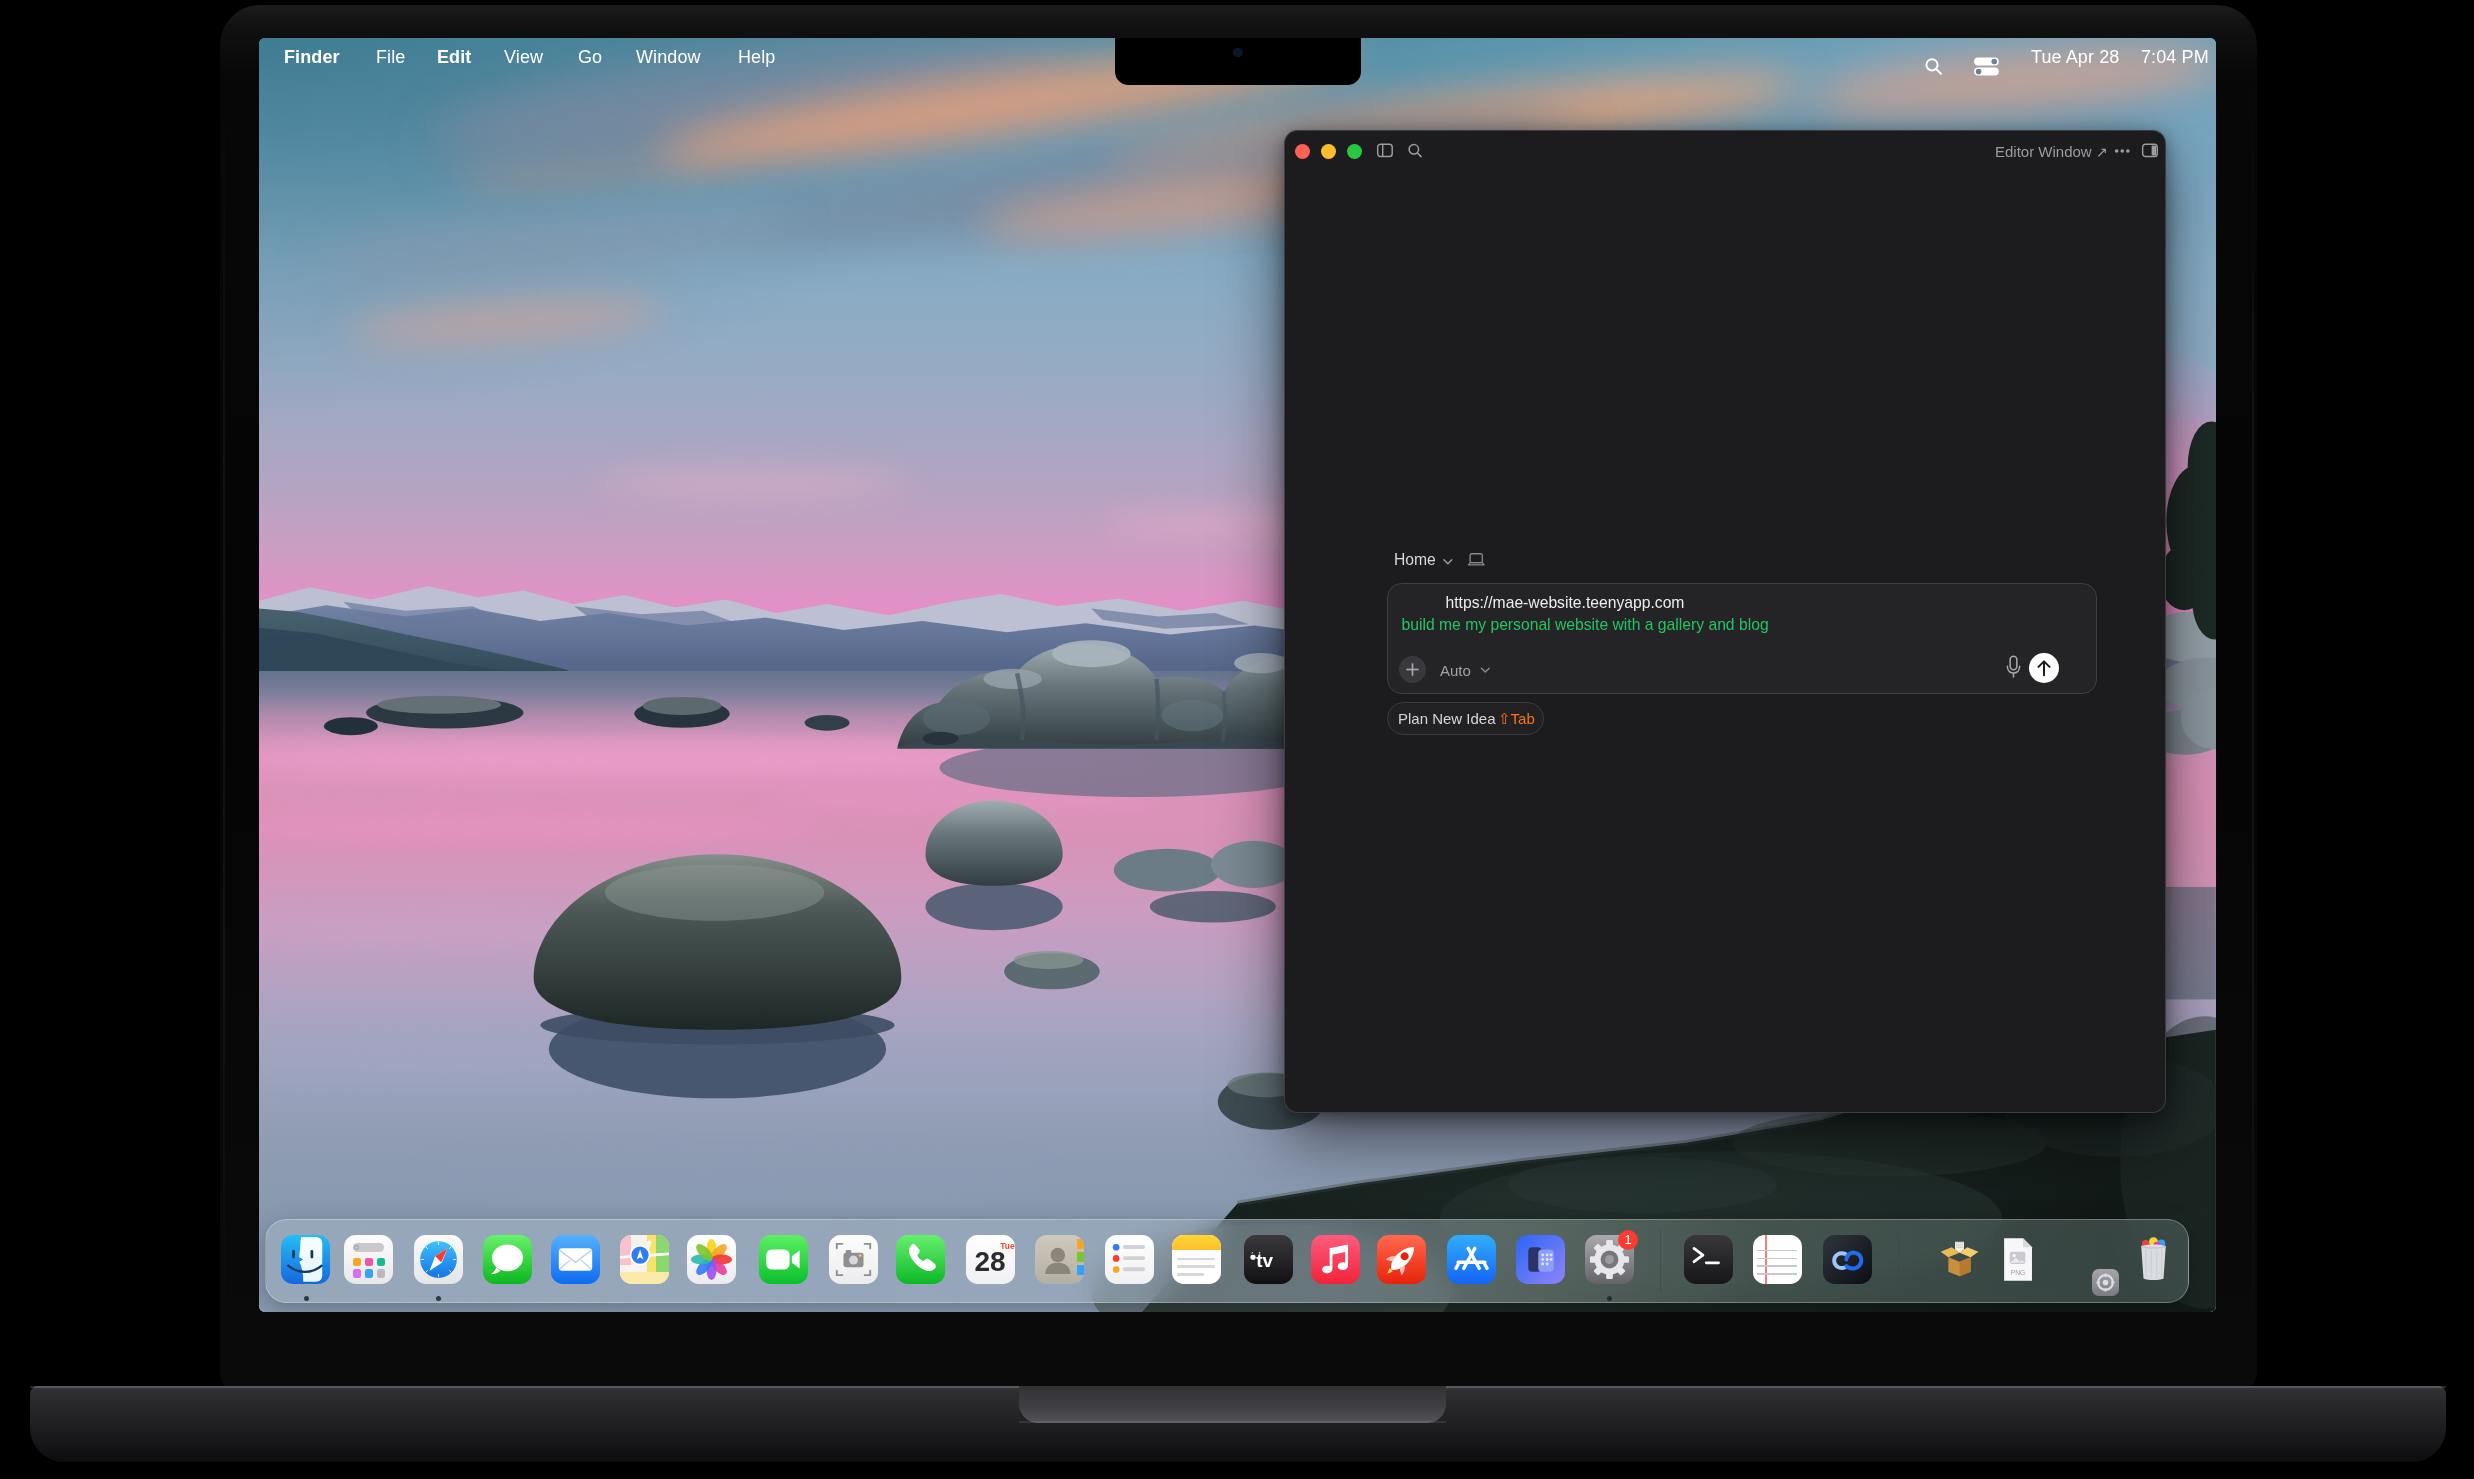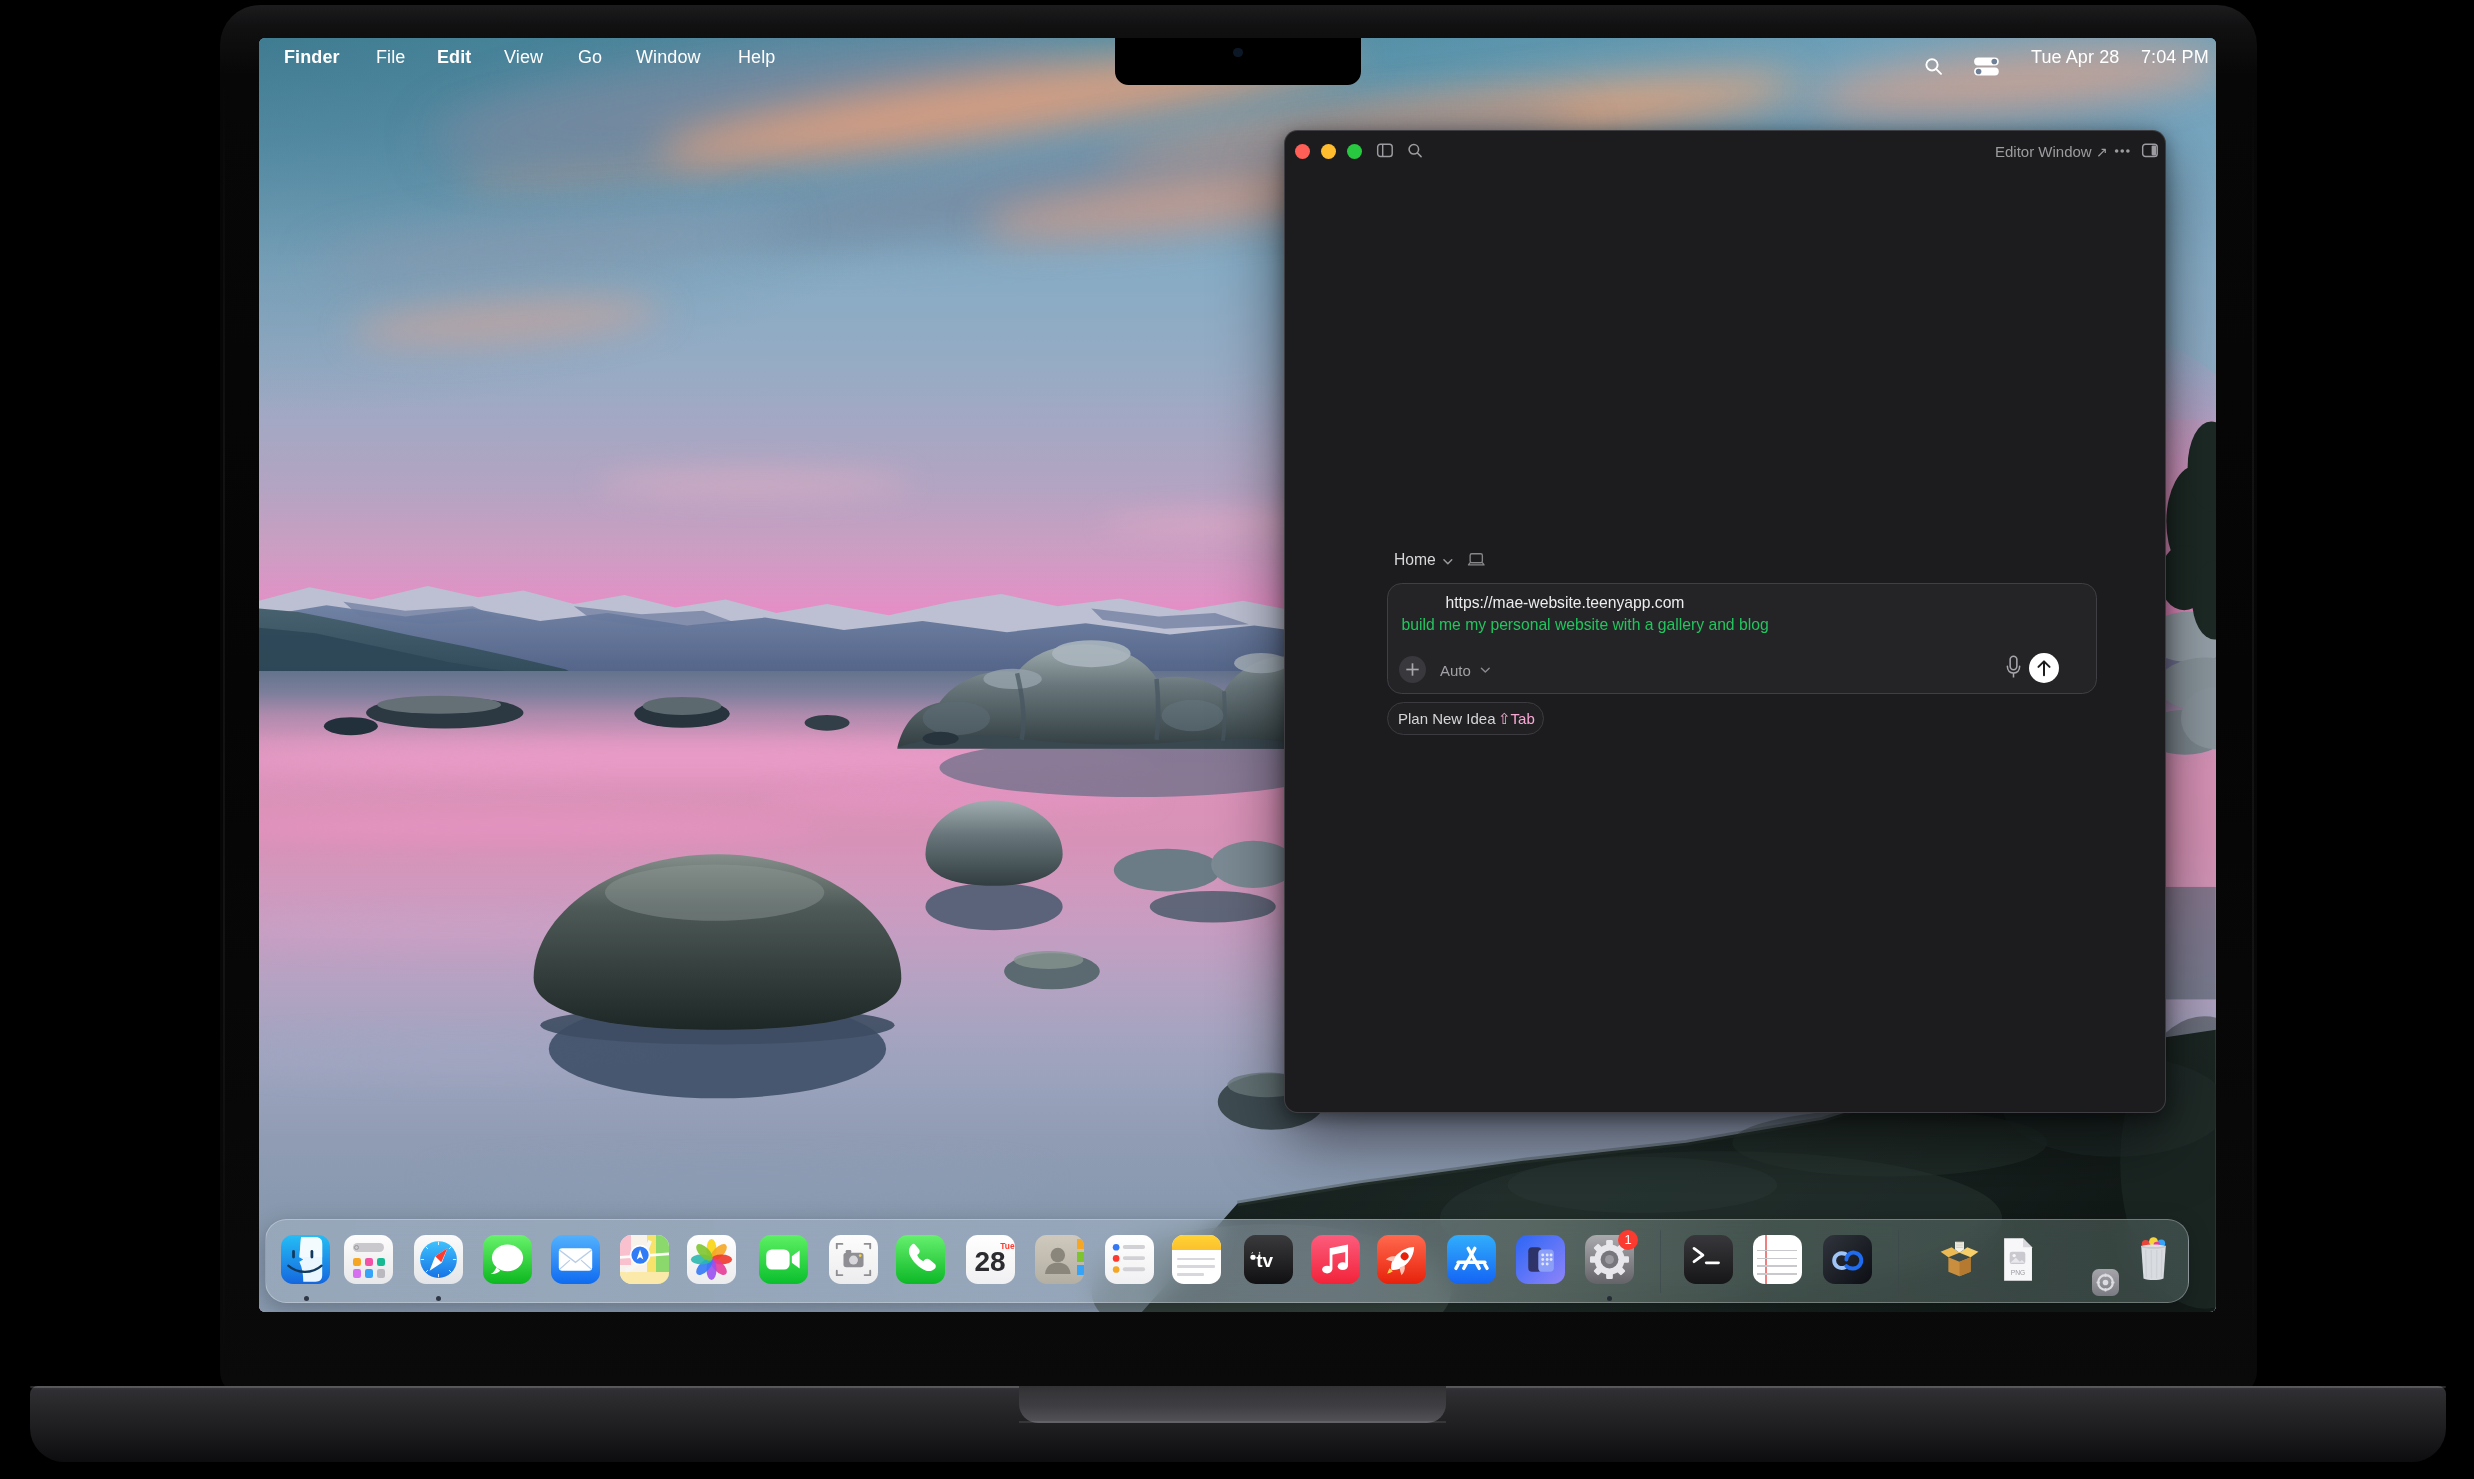--- a/index.html
+++ b/index.html
@@ -302,21 +302,21 @@
           </svg>
           <div style="position:absolute;left:641px;top:69px;width:30px;height:30px;border-radius:50%;background:#ffffff;">
             <svg width="30" height="30" viewBox="0 0 54 54">
                 <path d="M27,40 L27,16 M17,25 L27,15 L37,25" fill="none" stroke="#1c1c1e" stroke-width="3.6" stroke-linecap="round" stroke-linejoin="round"></path>
               </svg>
           </div>
         </div>
 
         <div class="chip">
           <span style="position:absolute;left:10px;top:7.9px;font-size:15px;">Plan New Idea</span>
-          <span style="position:absolute;left:110px;top:7.9px;color:#f9a8d4;font-size:15px;">⇧Tab</span>
+          <span style="position:absolute;left:110px;top:7.9px;color:#f97316;font-size:15px;">⇧Tab</span>
         </div>
       </div>
 
       <div class="dock" id="dock">
 
         <div class="di" style="left:15.7px;background:linear-gradient(180deg,#25bdf5,#1467df);overflow:hidden;">
           <svg width="49" height="49" viewBox="0 0 88 88" style="position:absolute;left:0;top:0;">
             <path d="M36,4 L62,4 C70,4 74,8 74,16 L74,72 C74,80 70,84 62,84 L40,84 C40,70 38,58 33,48 L40,44 L33,40 C34,28 35,14 36,4 Z" fill="#eaf7fe"></path>
             <path d="M36,4 L62,4 C70,4 74,8 74,16 L74,40 L33,40 C34,28 35,14 36,4 Z" fill="#f7fcff" opacity="0.7"></path>
             <rect x="20" y="27" width="5" height="15" rx="2.5" fill="#123a5e"></rect>

